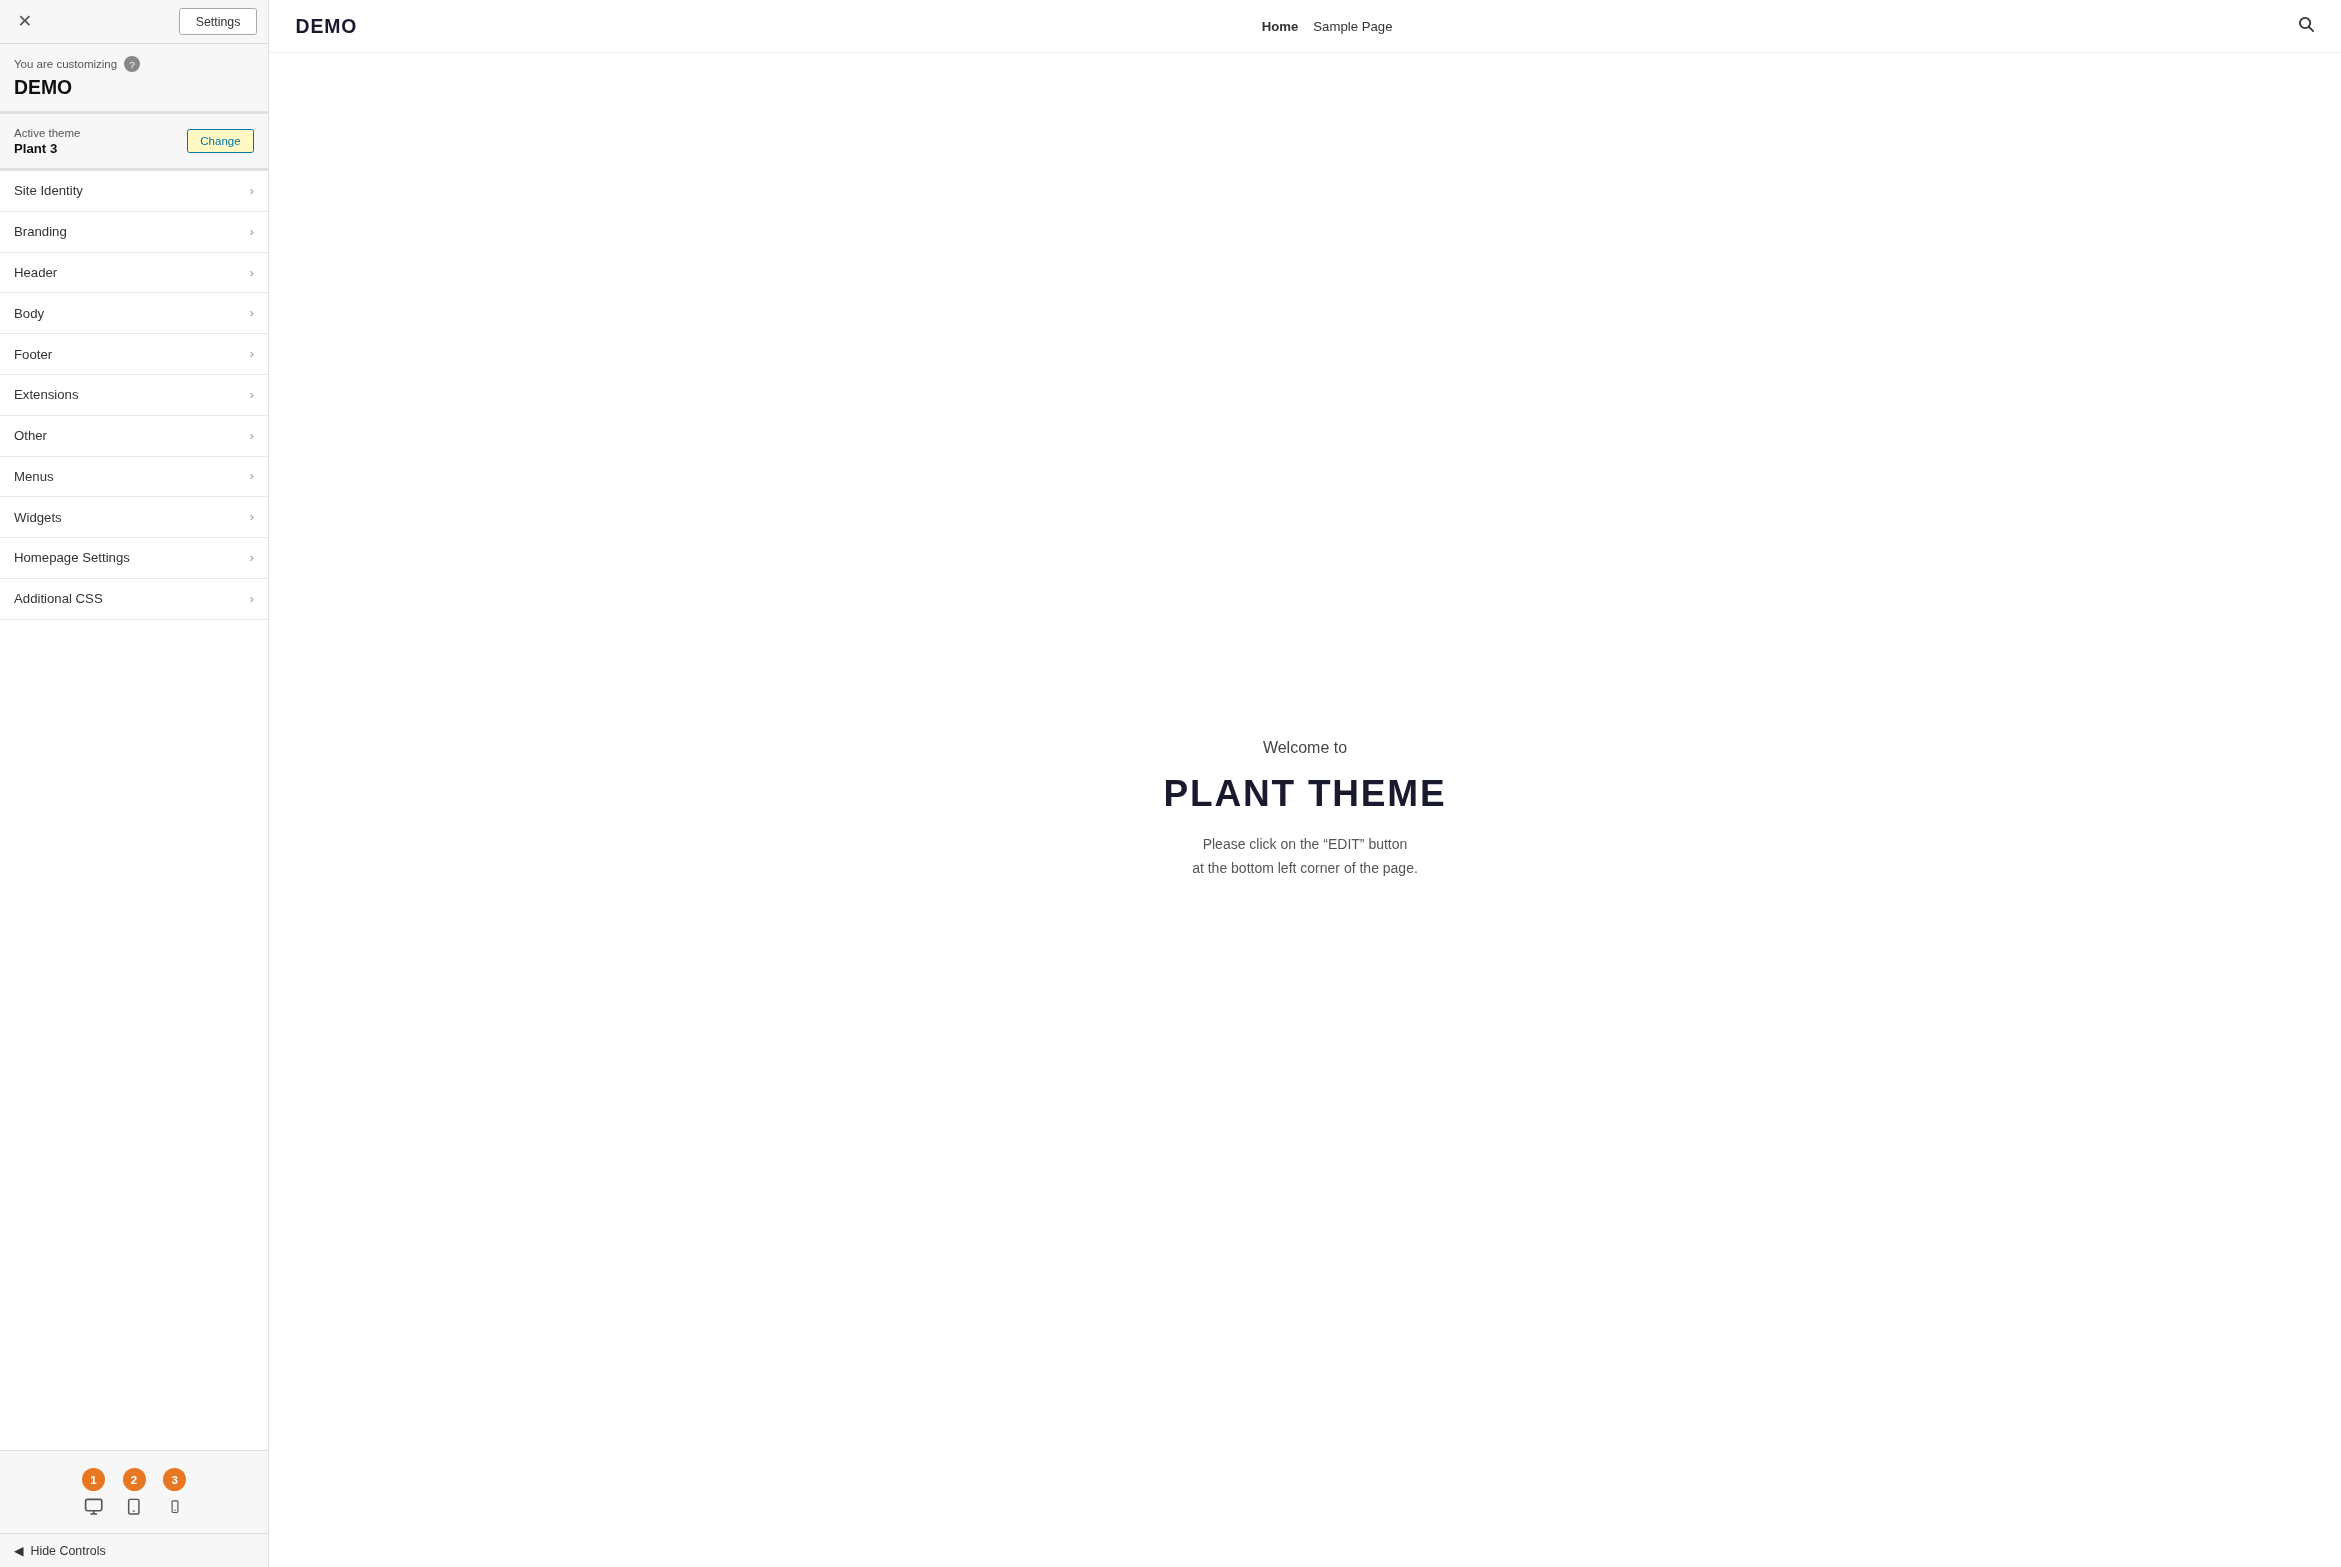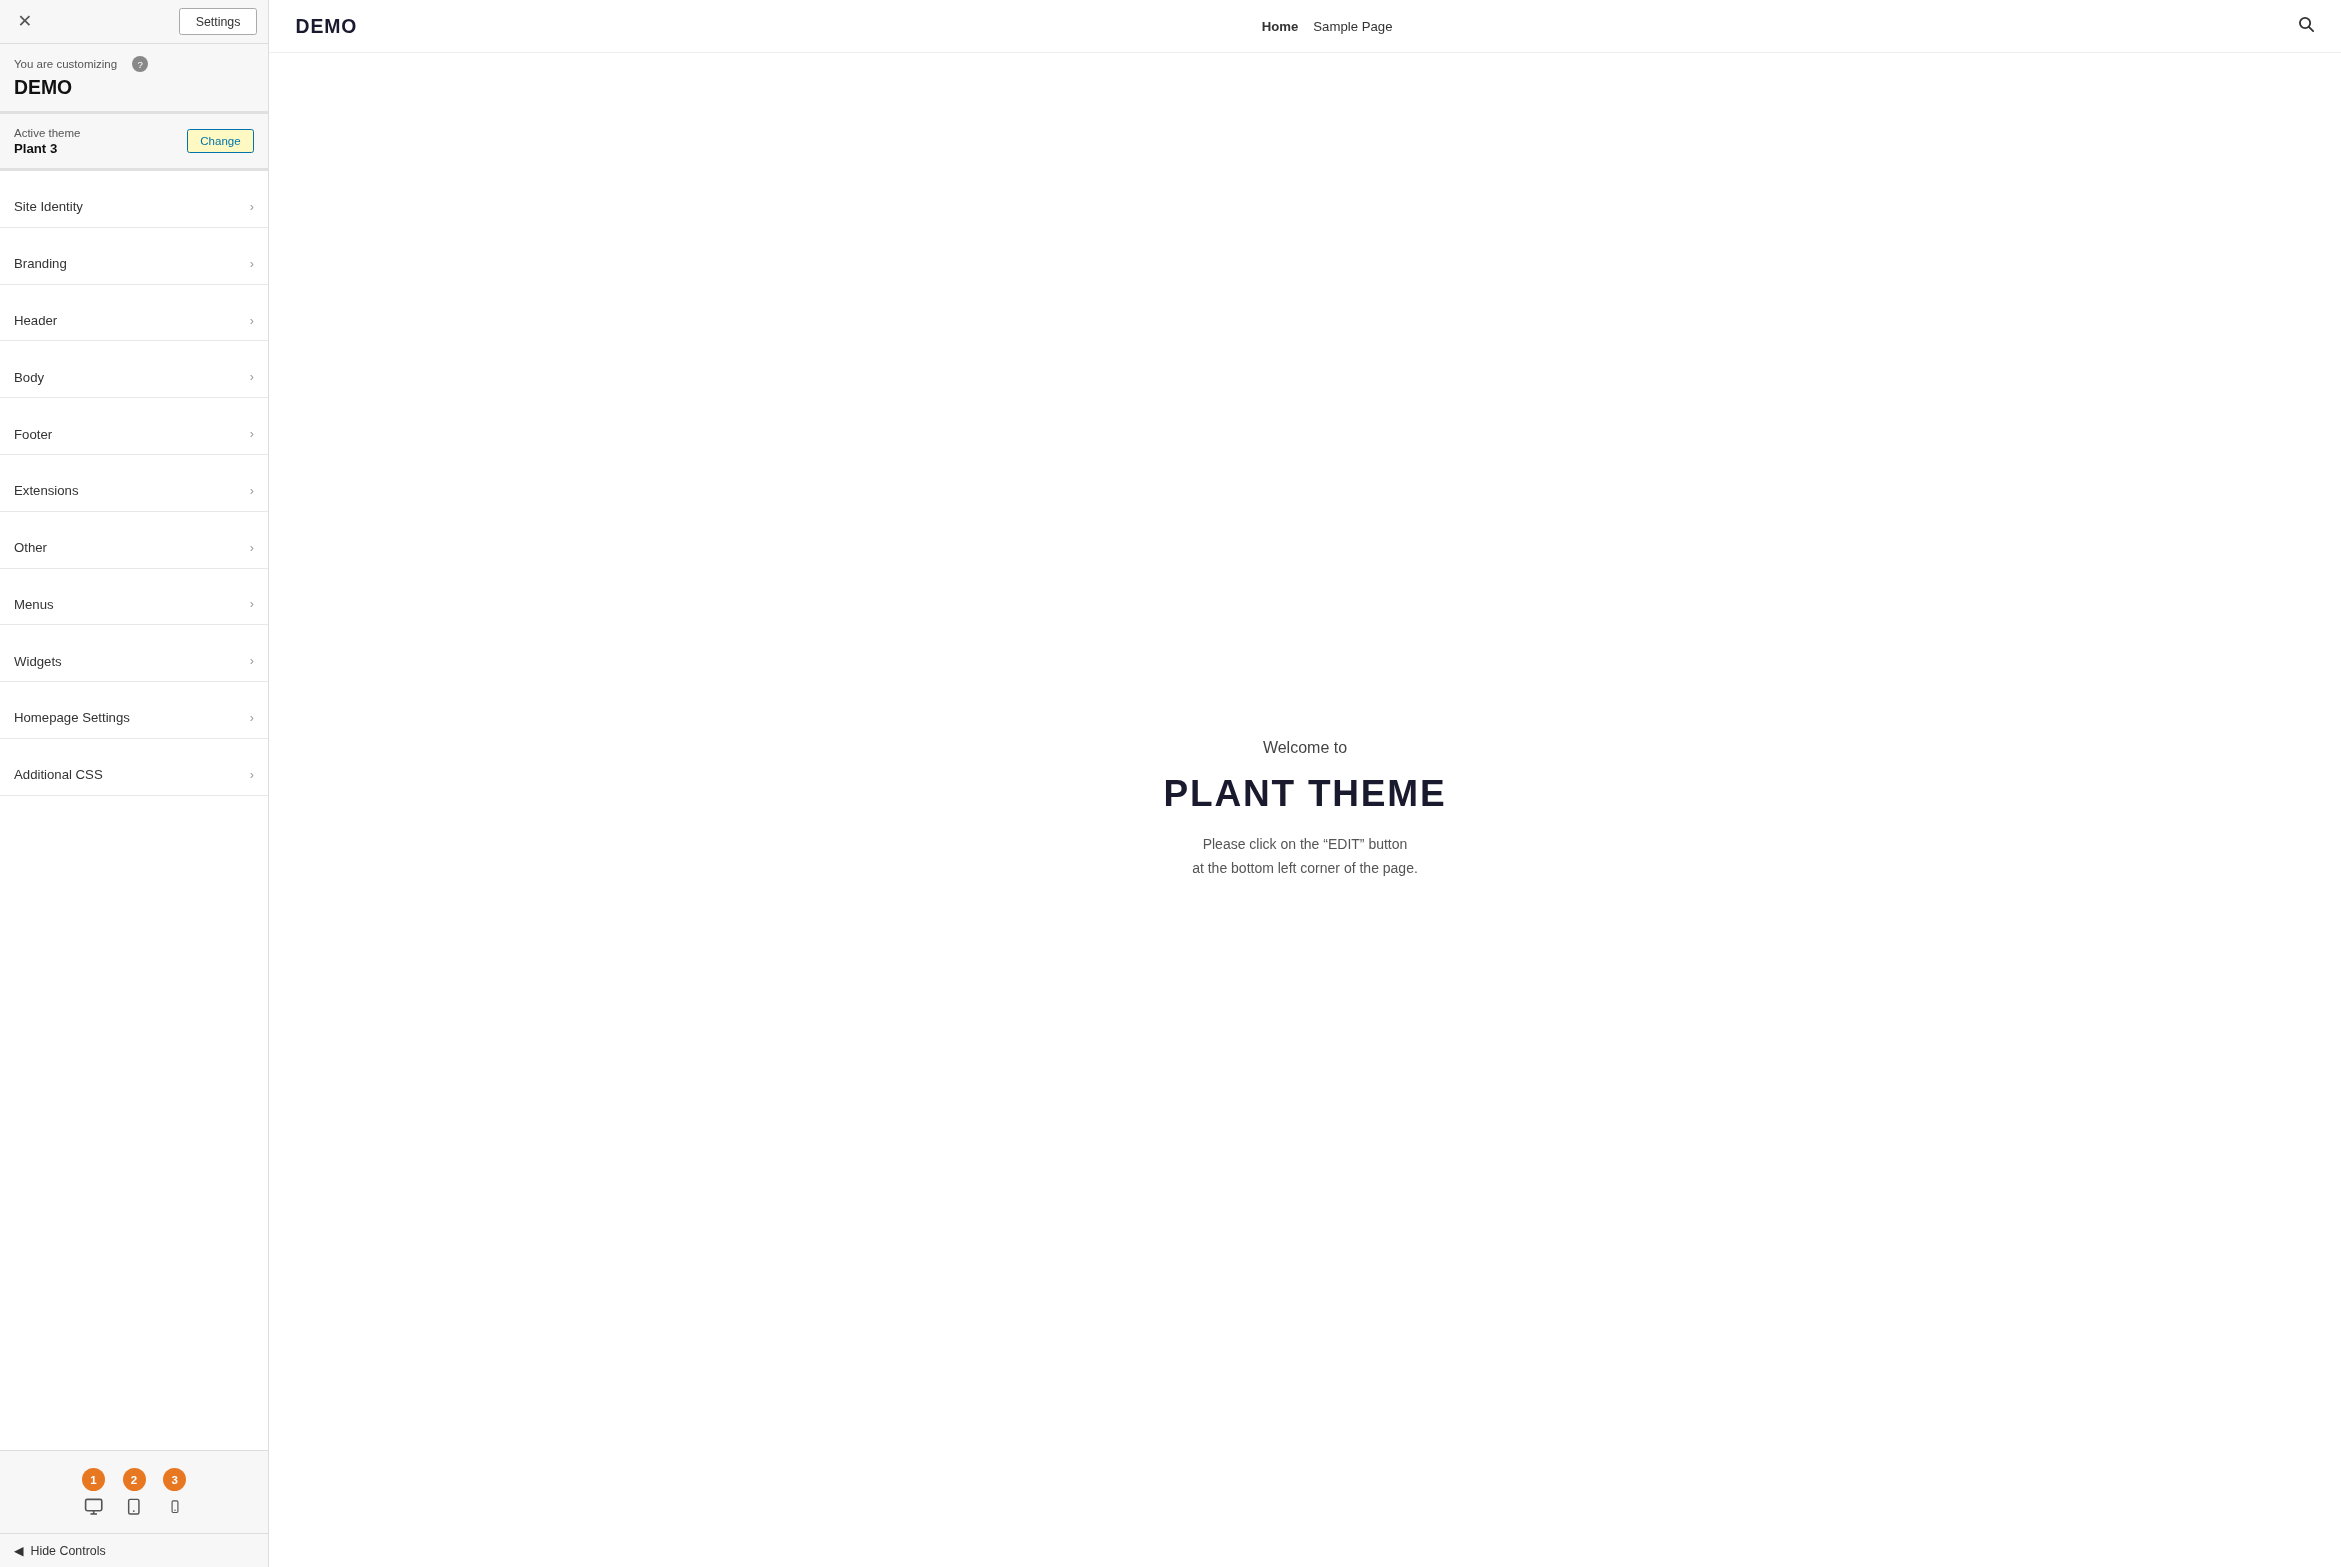--- a/index.html
+++ b/index.html
@@ -49,21 +49,21 @@
     
     .customizing-section {
       padding: 12.4px 14px 12.4px 14px;
       border-bottom: 3.5px solid #e0e0e0;
     }
     .customizing-label {
       font-size: 11.5px;
       color: #555;
       display: flex;
       align-items: center;
-      gap: 15px;
+      gap: 7px;
     }
     .help-icon {
       width: 16px;
       height: 16px;
       background: #888;
       border-radius: 50%;
       color: white;
       font-size: 9.7px;
       display: inline-flex;
       align-items: center;
@@ -114,21 +114,20 @@
       background: white;
     }
     .menu-item {
       display: flex;
       align-items: center;
       justify-content: space-between;
       padding: 12.4px 14px;
       border-bottom: 0.9px solid #e8e8e8;
       cursor: pointer;
       background: white;
-      margin-top: 16px;
     }
     .menu-item-label {
       font-size: 13.2px;
       color: #333;
     }
     .chevron-icon {
       color: #999;
       font-size: 12.4px;
     }
 

